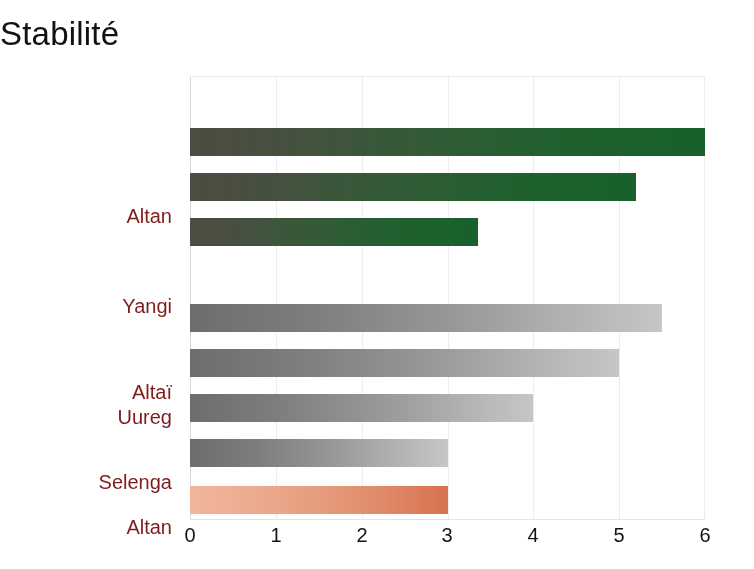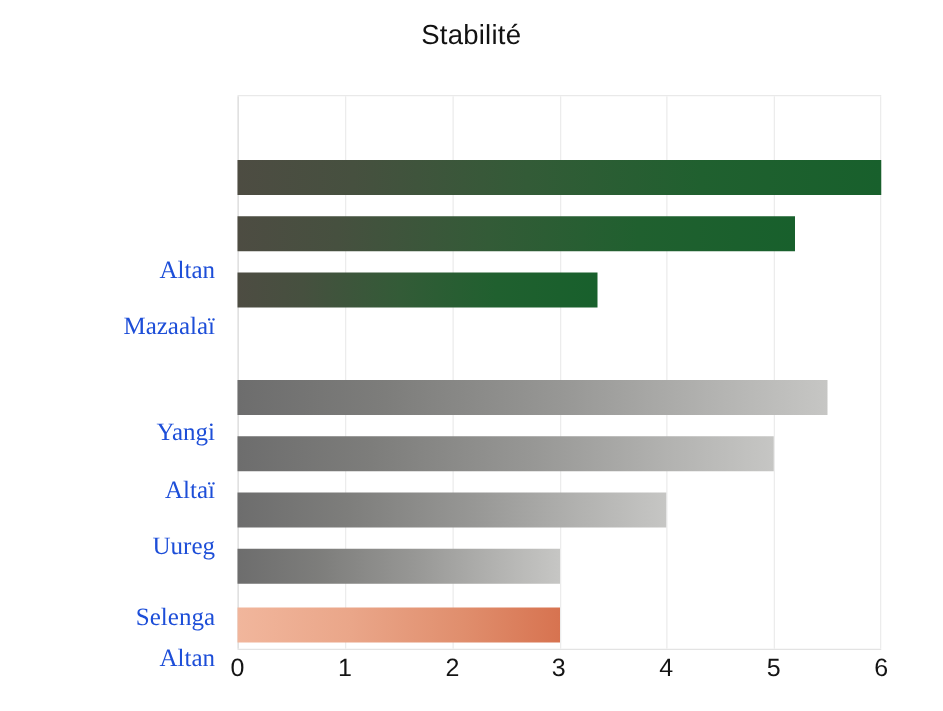--- a/index.html
+++ b/index.html
@@ -23,22 +23,22 @@
     width: 754px;
     height: 569px;
   }
 
   
   #chart-title {
     position: absolute;
     left: 0;
     top: 16px;
     width: 754px;
-    text-align: center;
-    font-size: 22px;
+    text-align: left;
+    font-size: 33px;
     font-weight: 400;
     letter-spacing: 0.2px;
     color: #121212;
     line-height: 1.1;
   }
 
   
   #plot-area {
     position: absolute;
     left: 190px;
@@ -88,24 +88,23 @@
     left: 0;
     top: 76px;
     width: 180px;
     height: 444px;
   }
   .y-label {
     position: absolute;
     right: 8px;
     text-align: right;
     font-size: 20px;
-    color: #1d4ed8;
+    color: #7f1d1d;
     line-height: 1.15;
     white-space: pre-line;
-    font-family: Liberation Serif, serif;
   }
 
   
   .x-labels {
     position: absolute;
     left: 0;
     top: 524px;
     width: 754px;
     height: 40px;
   }
@@ -121,25 +120,24 @@
 </style>
 </head>
 <body>
 
 <div id="chart-root">
 
   <div id="chart-title">Stabilité</div>
 
   <div class="y-labels">
     <div class="y-label" style="top: 129px;">Altan</div>
-    <div class="y-label" style="top: 174px;">Mazaalaï</div>
-    <div class="y-label" style="top: 219px; margin-top: 40px;">Yangi</div>
+    <div class="y-label" style="top: 219px;">Yangi</div>
     <div class="y-label" style="top: 305px;">Altaï</div>
-    <div class="y-label" style="top: 350px;">Uureg</div>
-    <div class="y-label" style="top: 395px; margin-top: 12px;">Selenga</div>
+    <div class="y-label" style="top: 330px;">Uureg</div>
+    <div class="y-label" style="top: 395px;">Selenga</div>
     <div class="y-label" style="top: 440px;">Altan</div>
   </div>
 
   <div id="plot-area">
     <div class="gridline axis-zero" style="left: 0px;"></div>
     <div class="gridline" style="left: 85.8px;"></div>
     <div class="gridline" style="left: 171.7px;"></div>
     <div class="gridline" style="left: 257.5px;"></div>
     <div class="gridline" style="left: 343.3px;"></div>
     <div class="gridline" style="left: 429.2px;"></div>

